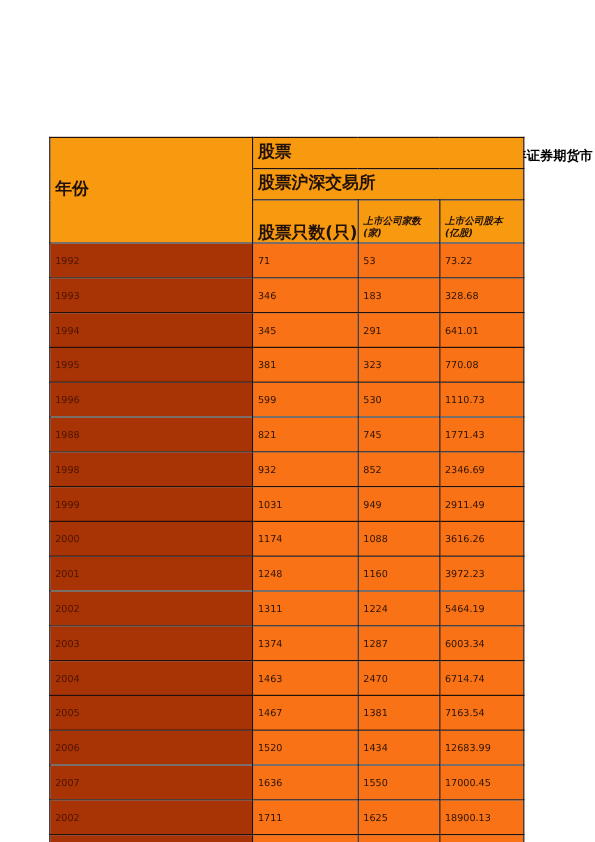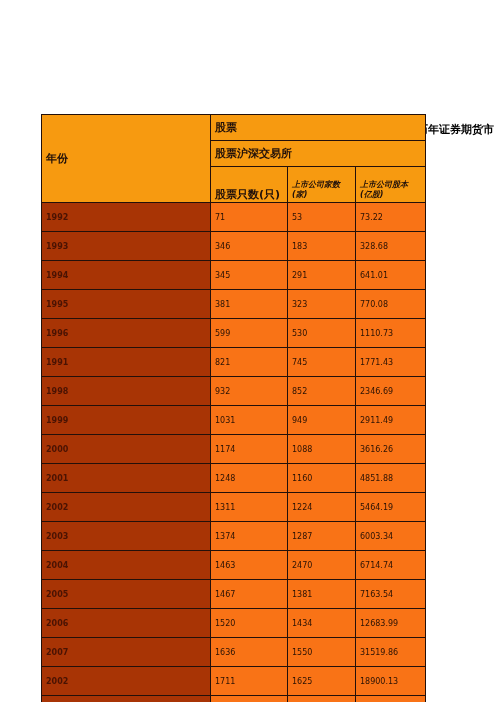--- a/index.html
+++ b/index.html
@@ -67,21 +67,21 @@
   
   .col-year  { width: 169px; }
   .col-c1    { width: 77px; }
   .col-c2    { width: 68px; }
   .col-c3    { width: 70px; }
 
   
   .hd {
     background: #f79a10;
     color: #20100a;
-    font-size: 11px;
+    font-size: 14px;
     font-weight: bold;
     height: 25px;
     padding-left: 4px !important;
     line-height: 11px;
   }
   .hd-tall {
     height: 33px;
     vertical-align: bottom !important;
     padding-bottom: 2px !important;
   }
@@ -91,21 +91,21 @@
     white-space: normal;
     word-break: break-all;
     font-style: italic;
   }
 
   
   .yr {
     background: #a83405;
     color: #4a1303;
     font-size: 8px;
-    font-weight: bold;
+    font-weight: normal;
     height: 28px;
     padding-left: 4px !important;
   }
   
   .val {
     background: #f97316;
     color: #2a1205;
     font-size: 8px;
     height: 28px;
     padding-left: 4px !important;
@@ -168,21 +168,21 @@
           <td class="val">323</td>
           <td class="val">770.08</td>
         </tr>
         <tr>
           <td class="yr">1996</td>
           <td class="val">599</td>
           <td class="val">530</td>
           <td class="val">1110.73</td>
         </tr>
         <tr>
-          <td class="yr">1991</td>
+          <td class="yr">1988</td>
           <td class="val">821</td>
           <td class="val">745</td>
           <td class="val">1771.43</td>
         </tr>
         <tr>
           <td class="yr">1998</td>
           <td class="val">932</td>
           <td class="val">852</td>
           <td class="val">2346.69</td>
         </tr>
@@ -195,21 +195,21 @@
         <tr>
           <td class="yr">2000</td>
           <td class="val">1174</td>
           <td class="val">1088</td>
           <td class="val">3616.26</td>
         </tr>
         <tr>
           <td class="yr">2001</td>
           <td class="val">1248</td>
           <td class="val">1160</td>
-          <td class="val">4851.88</td>
+          <td class="val">3972.23</td>
         </tr>
         <tr>
           <td class="yr">2002</td>
           <td class="val">1311</td>
           <td class="val">1224</td>
           <td class="val">5464.19</td>
         </tr>
         <tr>
           <td class="yr">2003</td>
           <td class="val">1374</td>
@@ -231,21 +231,21 @@
         <tr>
           <td class="yr">2006</td>
           <td class="val">1520</td>
           <td class="val">1434</td>
           <td class="val">12683.99</td>
         </tr>
         <tr>
           <td class="yr">2007</td>
           <td class="val">1636</td>
           <td class="val">1550</td>
-          <td class="val">31519.86</td>
+          <td class="val">17000.45</td>
         </tr>
         <tr>
           <td class="yr">2002</td>
           <td class="val">1711</td>
           <td class="val">1625</td>
           <td class="val">18900.13</td>
         </tr>
         <tr>
           <td class="yr">2009</td>
           <td class="val">1804</td>

